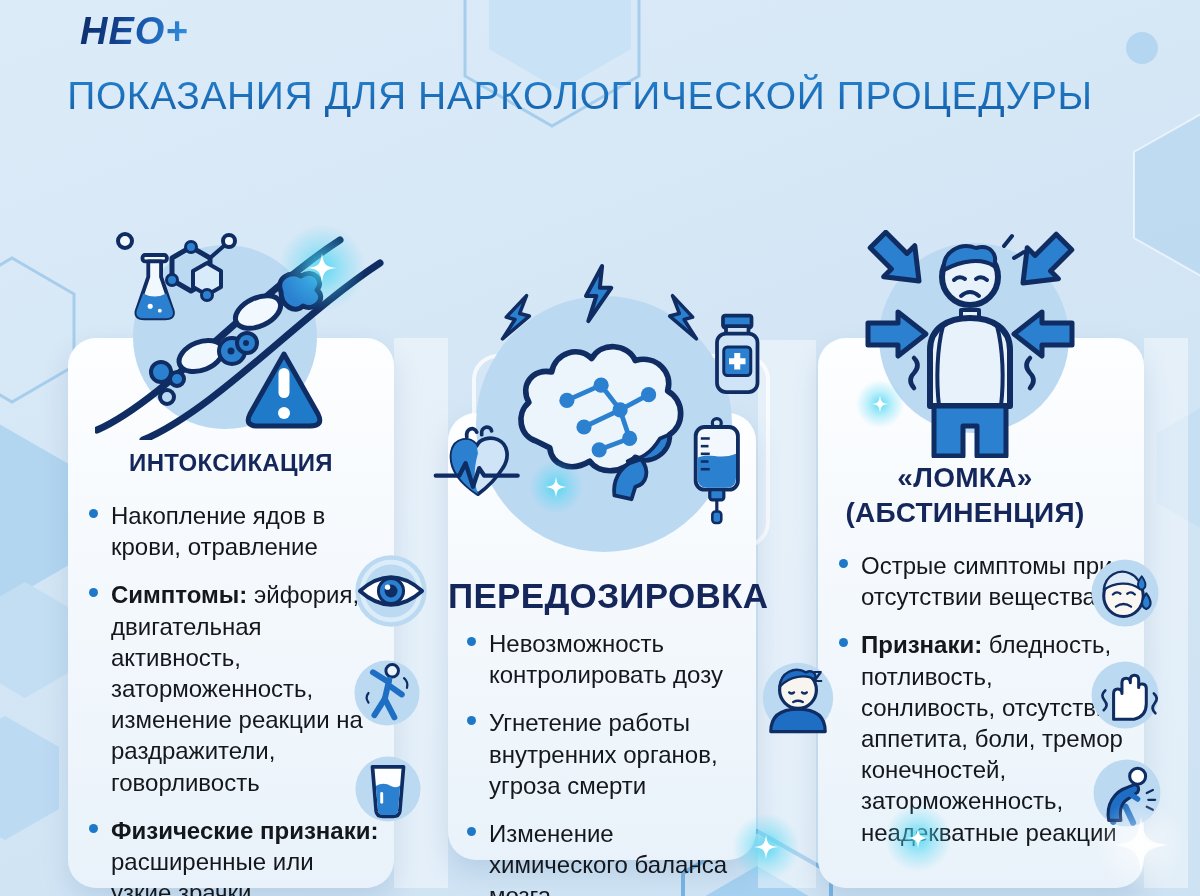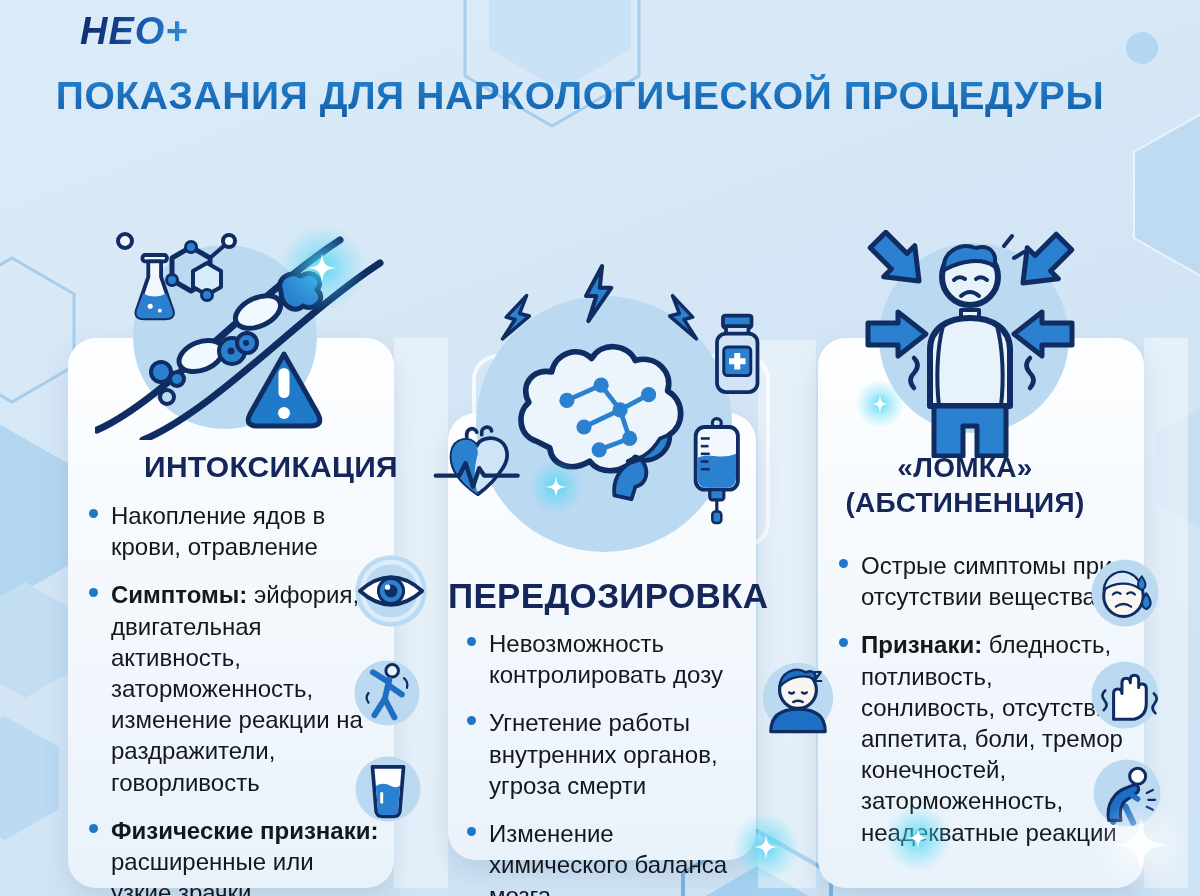--- a/index.html
+++ b/index.html
@@ -13,36 +13,36 @@
     background:linear-gradient(160deg,#dcebf8 0%,#d4e6f5 45%,#cde2f3 100%);}
   .abs{position:absolute;}
   
   #bg-decor{position:absolute;left:0;top:0;width:1200px;height:896px;pointer-events:none;}
   .gap-strip{position:absolute;background:rgba(255,255,255,.42);}
   .deco-rect{position:absolute;border:4px solid rgba(255,255,255,.75);border-radius:26px;}
   
   #logo{left:80px;top:10px;font-size:38px;font-weight:800;letter-spacing:1px;
     background:linear-gradient(105deg,#0d2f6e 5%,#123f8c 35%,#1b5db3 60%,#2f8ad8 90%);
     -webkit-background-clip:text;background-clip:text;color:transparent;font-style:italic;}
-  #title{left:0;top:74px;width:1160px;text-align:center;font-size:39px;font-weight:700;
+  #title{left:0;top:74px;width:1160px;text-align:center;font-size:39px;font-weight:400;
     letter-spacing:.6px;color:var(--title);
     background:linear-gradient(180deg,#2583cf,#135da8);-webkit-background-clip:text;background-clip:text;color:transparent;}
   #subtitle{left:90px;top:142px;width:1020px;text-align:center;font-size:21.5px;line-height:1.42;
     font-weight:700;color:#10141a;}
   
   .card{position:absolute;border-radius:28px;
     background:linear-gradient(180deg,var(--card1) 0%,var(--card2) 100%);
     box-shadow:0 12px 26px rgba(90,130,175,.20);}
   #card1{left:68px;top:338px;width:326px;height:550px;}
   #card2{left:448px;top:413px;width:308px;height:447px;}
   #card3{left:818px;top:338px;width:326px;height:550px;}
   .col-title{position:absolute;text-align:center;font-weight:800;color:var(--heading);letter-spacing:.3px;line-height:1.25;}
-  #col1-title{left:68px;top:448px;width:326px;font-size:30px;margin-left:40px;}
+  #col1-title{left:68px;top:448px;width:326px;font-size:24px;}
   #col2-title{left:448px;top:574px;width:308px;font-size:35px;}
-  #col3-title{left:818px;top:450px;width:294px;font-size:28px;}
+  #col3-title{left:818px;top:460px;width:294px;font-size:28px;}
   .blist{position:absolute;list-style:none;}
   #col1-list{left:88px;top:500px;width:292px;}
   #col2-list{left:466px;top:628px;width:276px;}
   #col3-list{left:838px;top:550px;width:292px;}
   .blist li{position:relative;padding-left:23px;margin-bottom:17px;
     font-size:24px;line-height:1.3;color:#14171c;font-weight:500;}
   .blist li::before{content:"";position:absolute;left:1px;top:9px;width:9px;height:9px;
     border-radius:50%;background:var(--accent);}
   .blist .lead{font-weight:800;}
   

